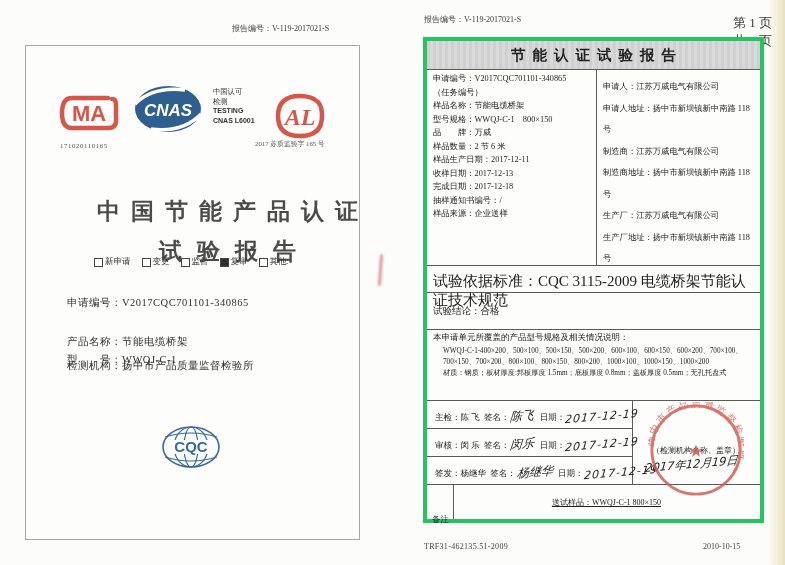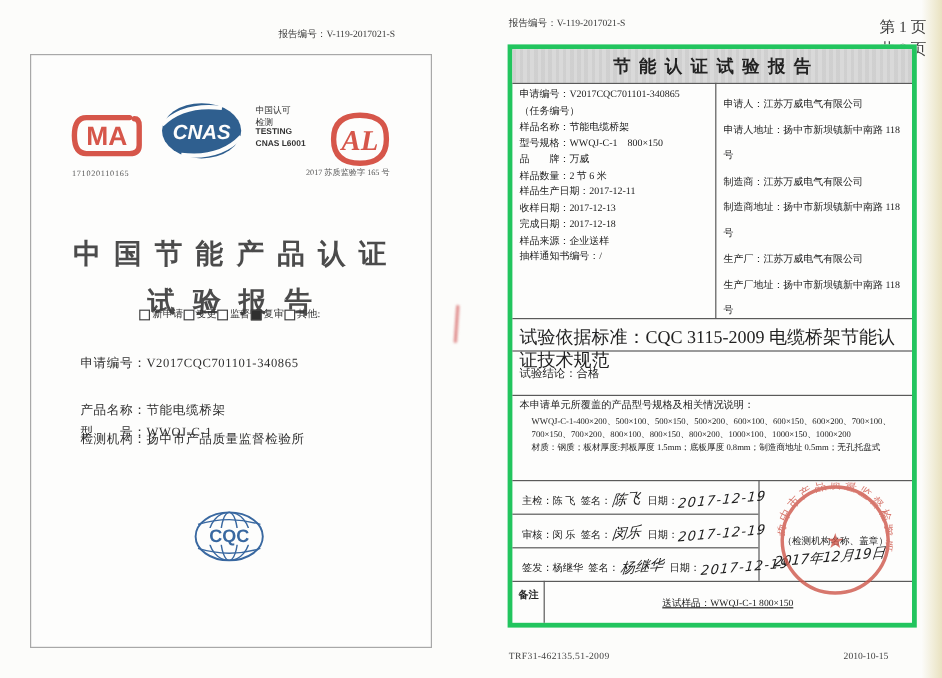--- a/index.html
+++ b/index.html
@@ -10,24 +10,24 @@
     color:#2e2e2e;
   }
   .abs{position:absolute;}
   
   #lp-border{left:25px;top:45px;width:333px;height:493px;border:1px solid #a8a8a8;background:#fdfdfc;}
   #lp-report-no{left:232px;top:23px;font-size:8px;color:#3a3a3a;}
   .logo-num{font-size:6.8px;color:#555;letter-spacing:.6px;}
   #cnas-caption{left:213px;top:87px;font-size:7.3px;line-height:9.6px;color:#333;}
   #cnas-caption .b{font-weight:bold;font-family:"Liberation Sans",sans-serif;font-size:7px;}
   #cal-caption{left:255px;top:139px;font-size:6.8px;color:#555;}
-  .lp-title{left:25px;width:333px;text-align:center;color:#4b4b4b;font-weight:600;}
+  .lp-title{left:25px;width:333px;text-align:center;color:#4b4b4b;font-weight:600;padding-left:36px;}
   #lp-title1{top:196px;font-size:23px;letter-spacing:11px;text-indent:11px;}
   #lp-title2{top:236px;font-size:23px;letter-spacing:15px;text-indent:15px;}
-  #lp-checkboxes{left:25px;top:256px;width:333px;display:flex;justify-content:center;gap:0;font-size:8.5px;color:#333;}
+  #lp-checkboxes{left:25px;top:256px;width:333px;display:flex;justify-content:center;gap:11px;font-size:8.5px;color:#333;}
   .cb{display:inline-flex;align-items:center;gap:2px;}
   .cb-box{width:7px;height:7px;border:1px solid #444;display:inline-block;background:#fff;}
   .cb-box.checked{background:#2f2f2f;}
   .lp-field{left:67px;font-size:10.5px;color:#2f2f2f;letter-spacing:.5px;}
   
   #rp-report-no{left:424px;top:14px;font-size:8px;color:#3a3a3a;}
   #rp-page{left:713px;top:14px;font-size:13px;color:#3a3a3a;margin-left:20px;}
   #rp-table{left:423px;top:37px;width:333px;height:478px;border:4px solid #22c55e;background:#fdfdfc;}
   #rp-title-band{left:0;top:0;width:100%;height:28px;background:#d7d7d7;
     background-image:repeating-linear-gradient(90deg,rgba(120,120,120,.08) 0 3px,rgba(255,255,255,.05) 3px 6px);
@@ -41,21 +41,21 @@
   #rp-conclusion{left:6px;top:264px;font-size:9.5px;color:#222;}
   #rp-coverage-title{left:6px;top:291px;font-size:8.5px;color:#222;}
   #rp-coverage{left:16px;top:305px;width:310px;font-size:7.2px;line-height:11px;color:#222;}
   .sig-row{left:8px;font-size:8.5px;color:#222;white-space:nowrap;}
   .hand{font-family:"DejaVu Sans",sans-serif;font-style:italic;display:inline-block;
     transform:rotate(-5deg) skewX(-10deg);color:#1c1c1c;}
   .sig-script{font-size:12px;margin:0 1px -2px 1px;}
   .sig-date{font-size:11px;letter-spacing:1px;}
   #stamp-caption{left:210px;top:404px;width:118px;text-align:center;font-size:8px;color:#222;}
   #stamp-date{left:218px;top:416px;font-size:11.5px;}
-  #remark-label{left:5px;top:449px;font-size:8.5px;color:#222;font-weight:bold;}
+  #remark-label{left:5px;top:473px;font-size:8.5px;color:#222;}
   #remark-value{left:26px;right:0;top:456px;text-align:center;font-size:8px;color:#222;text-decoration:underline;}
   #rp-footer-code{left:424px;top:542px;font-size:8px;color:#444;letter-spacing:.3px;}
   #rp-footer-date{left:703px;top:542px;font-size:8px;color:#444;}
   #stamp{left:648px;top:402px;width:96px;height:96px;opacity:.82;}
   #red-smudge{left:379px;top:254px;width:3px;height:32px;background:rgba(205,70,70,.55);
     border-radius:2px;filter:blur(1px);transform:rotate(4deg);}
   #edge-strip{left:768px;top:0;width:17px;height:565px;
     background:linear-gradient(to right,rgba(222,210,150,0),rgba(214,200,135,.5));}
 </style>
 </head>
@@ -156,40 +156,40 @@
     <div class="abs" id="rp-sample-left">
       <div>申请编号：V2017CQC701101-340865</div>
       <div>（任务编号）</div>
       <div>样品名称：节能电缆桥架</div>
       <div>型号规格：WWQJ-C-1　800×150</div>
       <div>品　　牌：万威</div>
       <div>样品数量：2 节 6 米</div>
       <div>样品生产日期：2017-12-11</div>
       <div>收样日期：2017-12-13</div>
       <div>完成日期：2017-12-18</div>
+      <div>抽样通知书编号：/</div>
       <div>样品来源：企业送样</div>
-      <div>抽样通知书编号：/</div>
     </div>
     <div class="abs" id="rp-sample-right">
       <div>申请人：江苏万威电气有限公司</div>
       <div>申请人地址：扬中市新坝镇新中南路 118 号</div>
       <div>制造商：江苏万威电气有限公司</div>
       <div>制造商地址：扬中市新坝镇新中南路 118 号</div>
       <div>生产厂：江苏万威电气有限公司</div>
       <div>生产厂地址：扬中市新坝镇新中南路 118 号</div>
     </div>
 
     <div class="abs" id="rp-standard">试验依据标准：CQC 3115-2009 电缆桥架节能认证技术规范</div>
     <div class="abs" id="rp-conclusion">试验结论：合格</div>
 
     <div class="abs" id="rp-coverage-title">本申请单元所覆盖的产品型号规格及相关情况说明：</div>
     <div class="abs" id="rp-coverage">
       <div>WWQJ-C-1-400×200、500×100、500×150、500×200、600×100、600×150、600×200、700×100、</div>
       <div>700×150、700×200、800×100、800×150、800×200、1000×100、1000×150、1000×200</div>
-      <div>材质：钢质；板材厚度:邦板厚度 1.5mm；底板厚度 0.8mm；制造商地址 0.5mm；无孔托盘式</div>
+      <div>材质：钢质；板材厚度:邦板厚度 1.5mm；底板厚度 0.8mm；盖板厚度 0.5mm；无孔托盘式</div>
     </div>
 
     <div class="abs sig-row" style="top:367px">
       <span>主检：陈 飞</span>&nbsp;
       <span>签名：</span><span class="hand sig-script">陈飞</span>&nbsp;
       <span>日期：</span><span class="hand sig-date">2017-12-19</span>
     </div>
     <div class="abs sig-row" style="top:395px">
       <span>审核：闵 乐</span>&nbsp;
       <span>签名：</span><span class="hand sig-script">闵乐</span>&nbsp;

